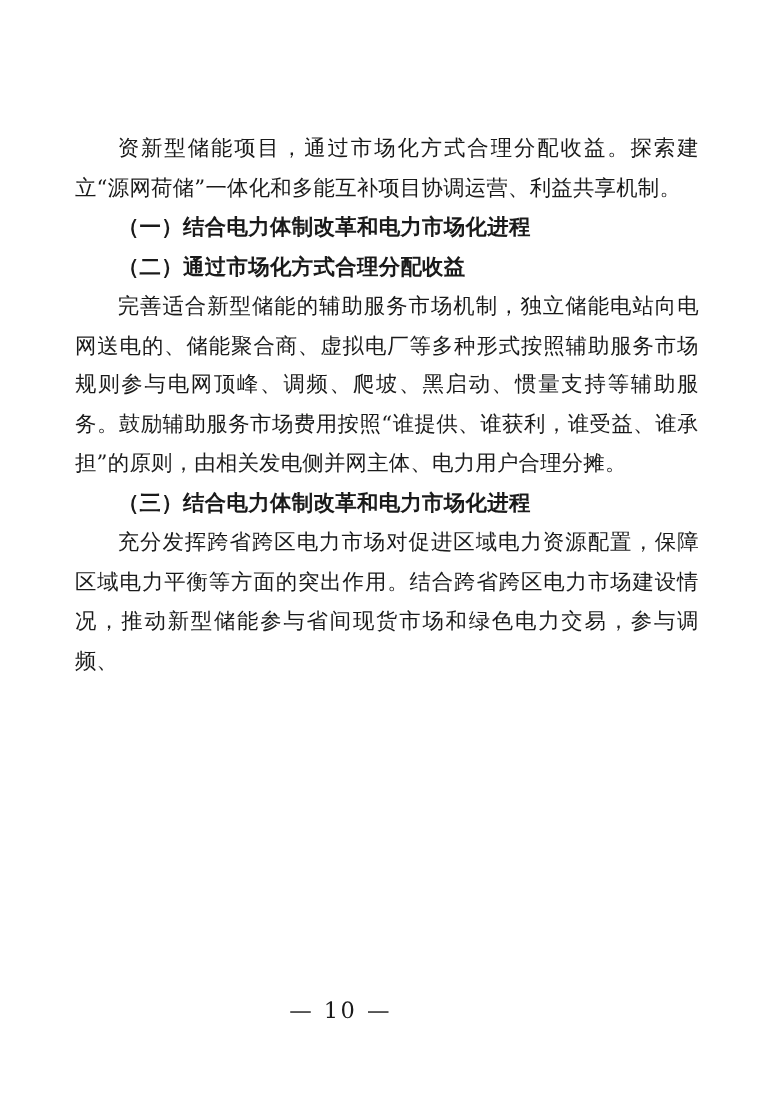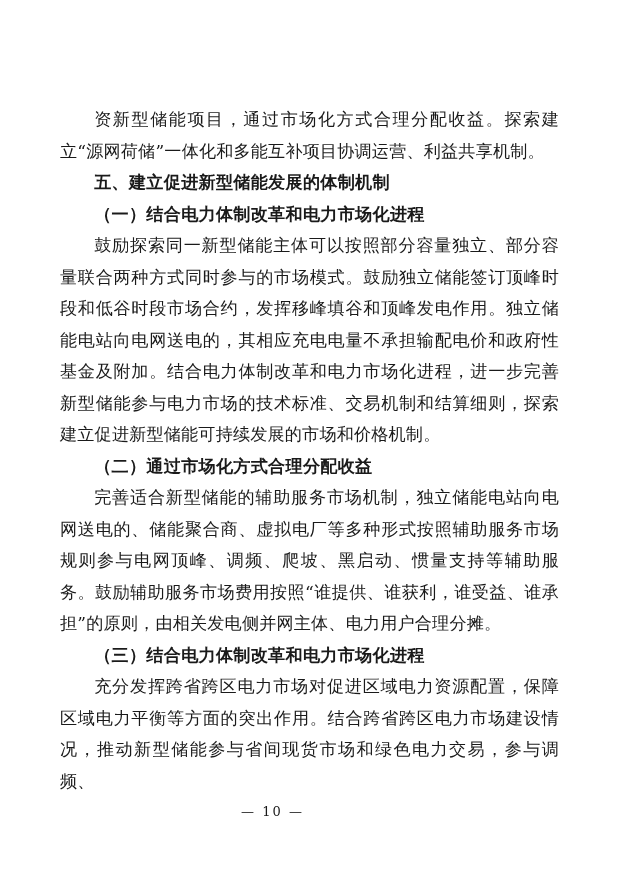--- a/index.html
+++ b/index.html
@@ -45,34 +45,32 @@
     text-indent: 2em;
     font-weight: bold;
     letter-spacing: 0.3px;
   }
   .footer {
     position: absolute;
     left: 0;
     right: 0;
     bottom: 58px;
     text-align: center;
-    font-size: 13px;
+    font-size: 18px;
     color: #1a1a1a;
     letter-spacing: 2px;
     font-family: "DejaVu Serif", serif;
   }
 </style>
 </head>
 <body>
 
 <div class="page">
   <div class="doc-body">
     <p class="indent">资新型储能项目，通过市场化方式合理分配收益。探索建立“源网荷储”一体化和多能互补项目协调运营、利益共享机制。</p>
-    <p class="heading">五、建立促进新型储能发展的体制机制</p>
     <p class="subheading">（一）结合电力体制改革和电力市场化进程</p>
-    <p class="indent">鼓励探索同一新型储能主体可以按照部分容量独立、部分容量联合两种方式同时参与的市场模式。鼓励独立储能签订顶峰时段和低谷时段市场合约，发挥移峰填谷和顶峰发电作用。独立储能电站向电网送电的，其相应充电电量不承担输配电价和政府性基金及附加。结合电力体制改革和电力市场化进程，进一步完善新型储能参与电力市场的技术标准、交易机制和结算细则，探索建立促进新型储能可持续发展的市场和价格机制。</p>
     <p class="subheading">（二）通过市场化方式合理分配收益</p>
     <p class="indent">完善适合新型储能的辅助服务市场机制，独立储能电站向电网送电的、储能聚合商、虚拟电厂等多种形式按照辅助服务市场规则参与电网顶峰、调频、爬坡、黑启动、惯量支持等辅助服务。鼓励辅助服务市场费用按照“谁提供、谁获利，谁受益、谁承担”的原则，由相关发电侧并网主体、电力用户合理分摊。</p>
     <p class="subheading">（三）结合电力体制改革和电力市场化进程</p>
     <p class="indent">充分发挥跨省跨区电力市场对促进区域电力资源配置，保障区域电力平衡等方面的突出作用。结合跨省跨区电力市场建设情况，推动新型储能参与省间现货市场和绿色电力交易，参与调频、</p>
   </div>
   <div class="footer">— 10 —</div>
 </div>
 
 </body></html>

